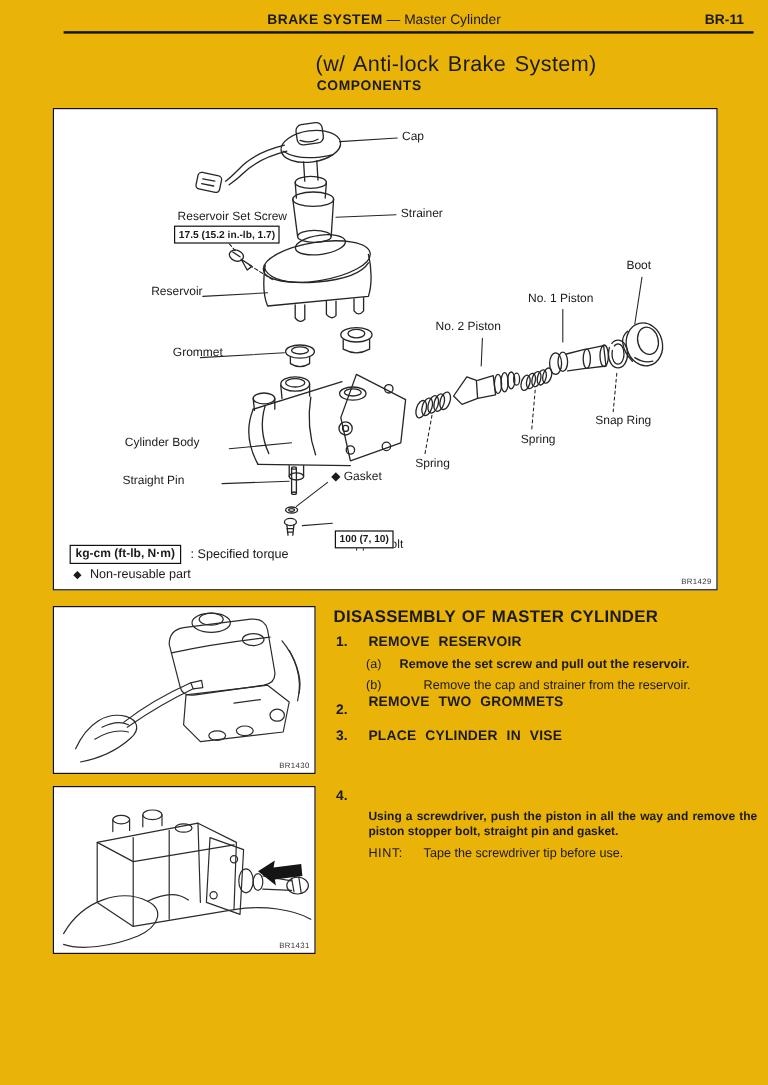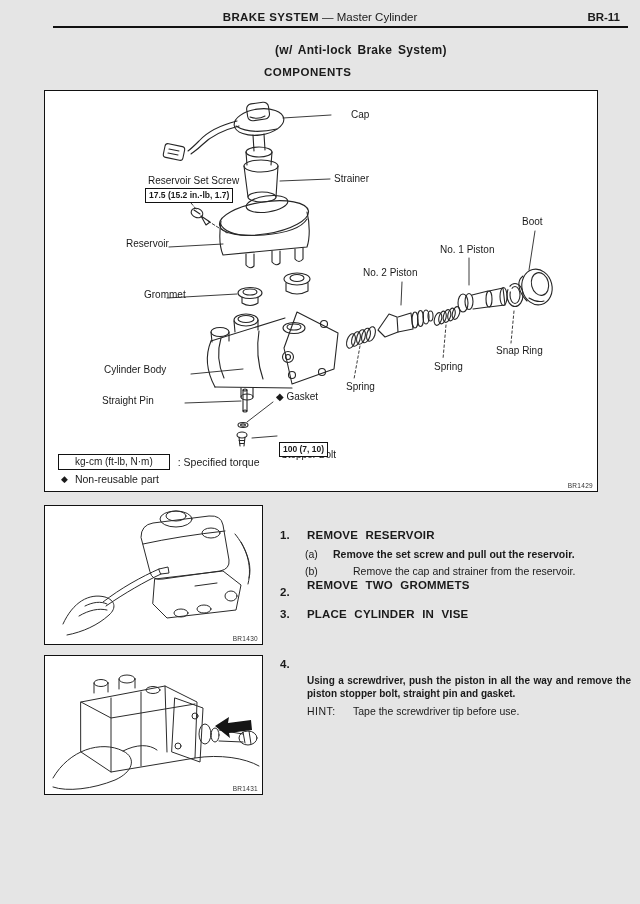--- a/index.html
+++ b/index.html
@@ -1,36 +1,36 @@
 <!DOCTYPE html>
 <html><head>
 <meta charset="utf-8">
 <style>
   * { margin:0; padding:0; box-sizing:border-box; }
   html,body { background:#ffffff; }
   .page {
-    position:relative; width:640px; height:904px; background:#e5e5e5;
+    position:relative; width:640px; height:904px; background:#eab308;
     font-family:"Liberation Sans", sans-serif; color:#1a1a1a; overflow:hidden;
   }
   
   .hdr-center { position:absolute; top:11px; left:0; width:640px; text-align:center; font-size:11.5px; }
   .hdr-bold { font-weight:bold; letter-spacing:.4px; }
   .hdr-code { position:absolute; top:11px; right:20px; font-size:11.5px; font-weight:bold; }
   .hdr-rule { position:absolute; top:26px; left:53px; width:575px; height:2px; background:#111; }
   
-  .pg-title { position:absolute; top:43px; left:275px; font-size:12px; font-weight:bold; letter-spacing:.3px; word-spacing:2px; }
+  .pg-title { position:absolute; top:43px; left:263px; font-size:18px; font-weight:normal; letter-spacing:.3px; word-spacing:2px; }
   .pg-sub   { position:absolute; top:66px; left:264px; font-size:11.5px; font-weight:bold; letter-spacing:.5px; }
   
   .diagram { position:absolute; left:44px; top:90px; width:554px; height:402px; border:1.5px solid #111; background:#fff; }
   .diagram svg { position:absolute; left:0; top:0; }
   .plabel { position:absolute; font-size:10px; white-space:nowrap; color:#1a1a1a; }
   .tq-box { position:absolute; border:1.1px solid #111; font-size:8.5px; font-weight:bold; text-align:center;
             line-height:13px; white-space:nowrap; padding:0 3px; background:#fff; }
   .legend-row { position:absolute; display:flex; align-items:center; gap:8px; font-size:10.5px; }
-  .legend-box { border:1.1px solid #111; padding:0 16px; line-height:14px; font-weight:normal; font-size:10px; white-space:nowrap; }
+  .legend-box { border:1.1px solid #111; padding:0 4px; line-height:14px; font-weight:bold; font-size:10px; white-space:nowrap; }
   .fig-code { position:absolute; right:4px; bottom:2px; font-size:6.5px; color:#333; letter-spacing:.3px; }
   
   .photo { position:absolute; left:44px; width:219px; height:140px; border:1.3px solid #111; background:#fff; }
   .photo svg { position:absolute; left:0; top:0; }
   
   .instr { position:absolute; left:278px; top:505px; width:352px; height:230px; }
   .instr .abs { position:absolute; }
   .instr-heading { font-size:14px; font-weight:bold; letter-spacing:.2px; word-spacing:1px; white-space:nowrap; }
   .step-num { font-size:11.5px; font-weight:bold; }
   .step-title { font-size:11.5px; font-weight:bold; word-spacing:4px; letter-spacing:.2px; white-space:nowrap; }
@@ -177,21 +177,21 @@
       <ellipse cx="470" cy="204" rx="8" ry="11.5"></ellipse>
       <ellipse cx="470" cy="204" rx="5" ry="8.5"></ellipse>
       <path d="M463,196 l4,4" stroke="#fff" stroke-width="3"></path>
 
       <ellipse cx="492" cy="196" rx="15" ry="18" transform="rotate(-14 492 196)"></ellipse>
       <ellipse cx="495" cy="193" rx="8.5" ry="11.5" transform="rotate(-14 495 193)"></ellipse>
       <path d="M478,185 q-5,4 -4,10 q1,8 8,15"></path>
       <path d="M484,207 q8,5 15,3"></path>
     </svg>
 
-    <span class="plabel" style="left:290px; top:18px;margin-left:16px;">Cap</span>
+    <span class="plabel" style="left:290px; top:18px;">Cap</span>
     <span class="plabel" style="left:289px; top:82px;">Strainer</span>
     <span class="plabel" style="left:103px; top:84px;">Reservoir Set Screw</span>
     <span class="tq-box" style="left:100px; top:97px;">17.5 (15.2 in.-lb, 1.7)</span>
     <span class="plabel" style="left:81px; top:147px;">Reservoir</span>
     <span class="plabel" style="left:99px; top:198px;">Grommet</span>
     <span class="plabel" style="left:59px; top:273px;">Cylinder Body</span>
     <span class="plabel" style="left:57px; top:304px;">Straight Pin</span>
     <span class="plabel" style="left:231px; top:300px;">◆ Gasket</span>
     <span class="plabel" style="left:236px; top:358px;">Stopper Bolt</span>
     <span class="tq-box" style="left:234px; top:351px;">100 (7, 10)</span>
@@ -268,20 +268,21 @@
       <polygon points="170,70 184,61 183,67 206,64 207,74 184,77 185,82" fill="#151515" stroke="none"></polygon>
 
       <path d="M8,122 C24,94 56,84 78,95 C92,102 88,116 70,124 C48,133 22,136 8,131"></path>
       <path d="M78,95 C92,88 104,88 112,94"></path>
       <path d="M150,102 C175,98 200,102 214,110"></path>
     </svg>
     <span class="fig-code">BR1431</span>
   </div>
 
   <div class="instr">
+    <div class="abs instr-heading" style="left:0; top:0;">DISASSEMBLY OF MASTER CYLINDER</div>
 
     <span class="abs step-num" style="left:2px;  top:24px;">1.</span>
     <span class="abs step-title" style="left:29px; top:24px;">REMOVE  RESERVOIR</span>
 
     <span class="abs sub-letter" style="left:27px; top:43px;">(a)</span>
     <span class="abs sub-text" style="left:55px; top:43px;font-weight:bold;">Remove the set screw and pull out the reservoir.</span>
     <span class="abs sub-letter" style="left:27px; top:60px;">(b)</span>
     <span class="abs sub-text" style="left:55px; top:60px;padding-left:20px;">Remove the cap and strainer from the reservoir.</span>
 
     <span class="abs step-num" style="left:2px;  top:81px;">2.</span>

